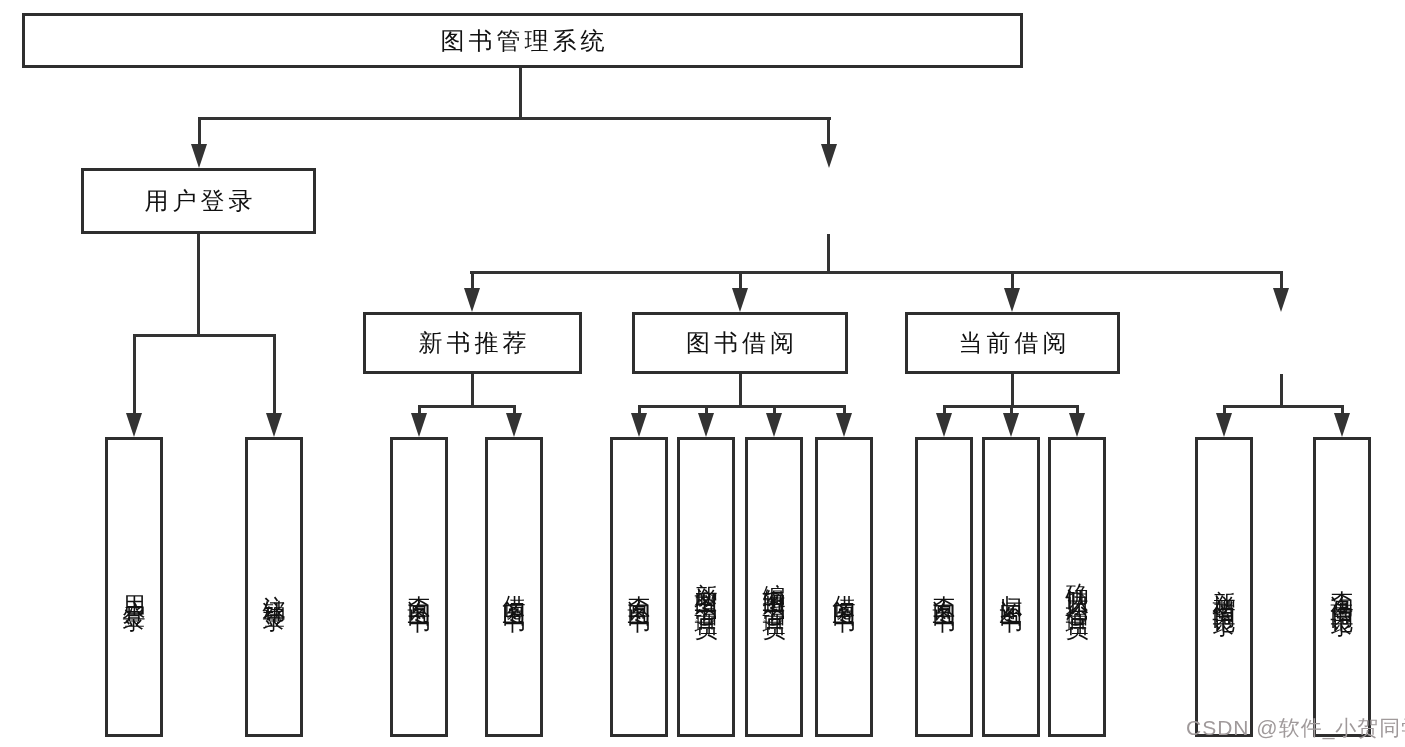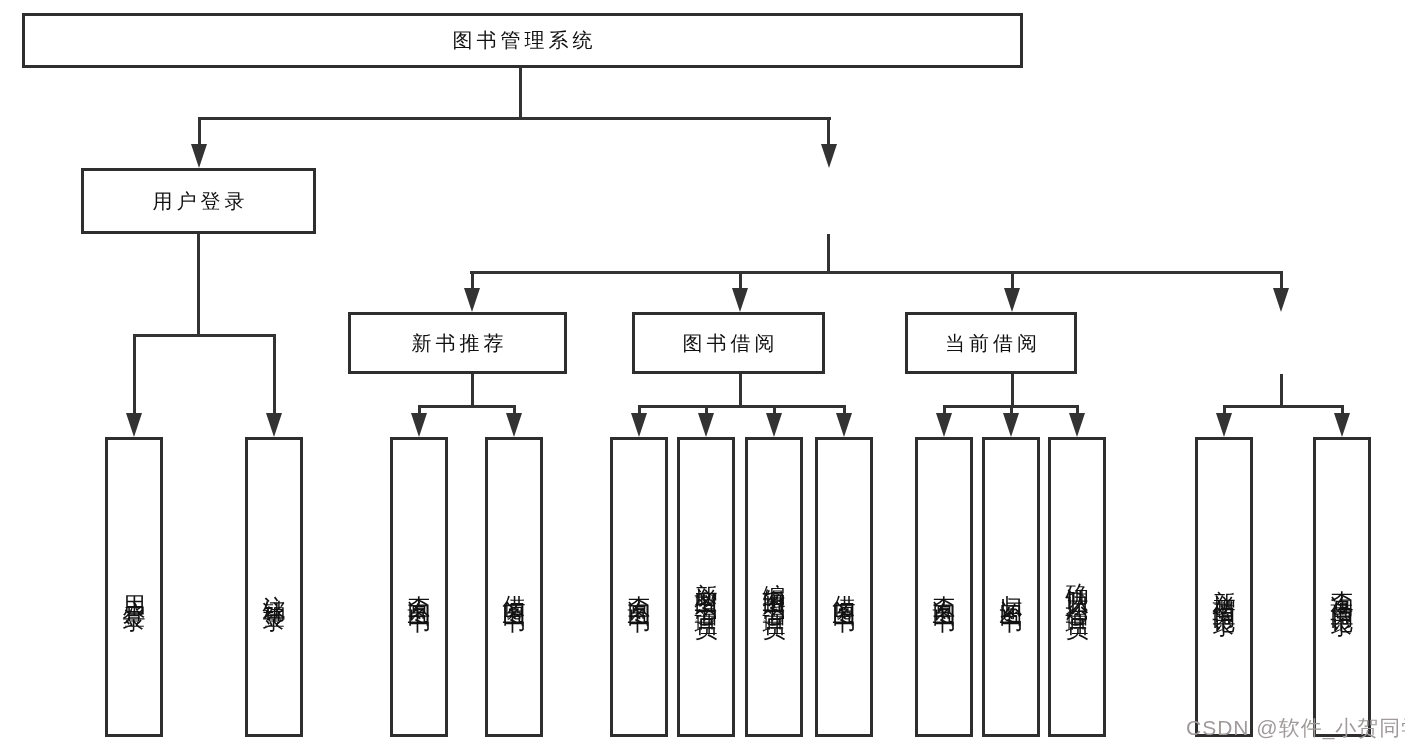--- a/index.html
+++ b/index.html
@@ -5,21 +5,21 @@
   html,body{margin:0;padding:0;background:#ffffff;}
   .canvas{
     position:relative;width:1405px;height:747px;background:#ffffff;
     font-family:"Liberation Sans","DejaVu Sans",sans-serif;overflow:hidden;
   }
   .node{
     position:absolute;box-sizing:border-box;background:#ffffff;
     border:3px solid #2e2e2e;display:flex;align-items:center;justify-content:center;
     color:#111111;z-index:2;
   }
-  .node.h .lbl{font-size:20px;letter-spacing:4px;white-space:nowrap;text-indent:4px;}
+  .node.h .lbl{font-size:24px;letter-spacing:4px;white-space:nowrap;text-indent:4px;}
   .node.v .lbl{
     writing-mode:vertical-rl;font-size:23px;letter-spacing:5px;
     line-height:1;white-space:nowrap;
   }
   .vl{position:absolute;width:3px;background:#333333;z-index:1;}
   .hl{position:absolute;height:3px;background:#333333;z-index:1;}
   .ar{
     position:absolute;width:0;height:0;z-index:1;
     border-left:8px solid transparent;border-right:8px solid transparent;
     border-top:24px solid #333333;
@@ -94,27 +94,27 @@
   <div class="ar" style="left:1334px;top:413px"></div>
 
   <div class="node h" style="left:22px;top:13px;width:1001px;height:55px">
     <span class="lbl">图书管理系统</span>
   </div>
 
   <div class="node h" style="left:81px;top:168px;width:235px;height:66px">
     <span class="lbl">用户登录</span>
   </div>
 
-  <div class="node h" style="left:348px;top:312px;width:219px;height:62px">
+  <div class="node h" style="left:363px;top:312px;width:219px;height:62px">
     <span class="lbl">新书推荐</span>
   </div>
-  <div class="node h" style="left:632px;top:312px;width:193px;height:62px">
+  <div class="node h" style="left:632px;top:312px;width:216px;height:62px">
     <span class="lbl">图书借阅</span>
   </div>
-  <div class="node h" style="left:905px;top:312px;width:172px;height:62px">
+  <div class="node h" style="left:905px;top:312px;width:215px;height:62px">
     <span class="lbl">当前借阅</span>
   </div>
 
   <div class="node v" style="left:105px;top:437px;width:58px;height:300px">
     <span class="lbl">用户登录</span>
   </div>
   <div class="node v" style="left:245px;top:437px;width:58px;height:300px">
     <span class="lbl">注销登录</span>
   </div>
 

